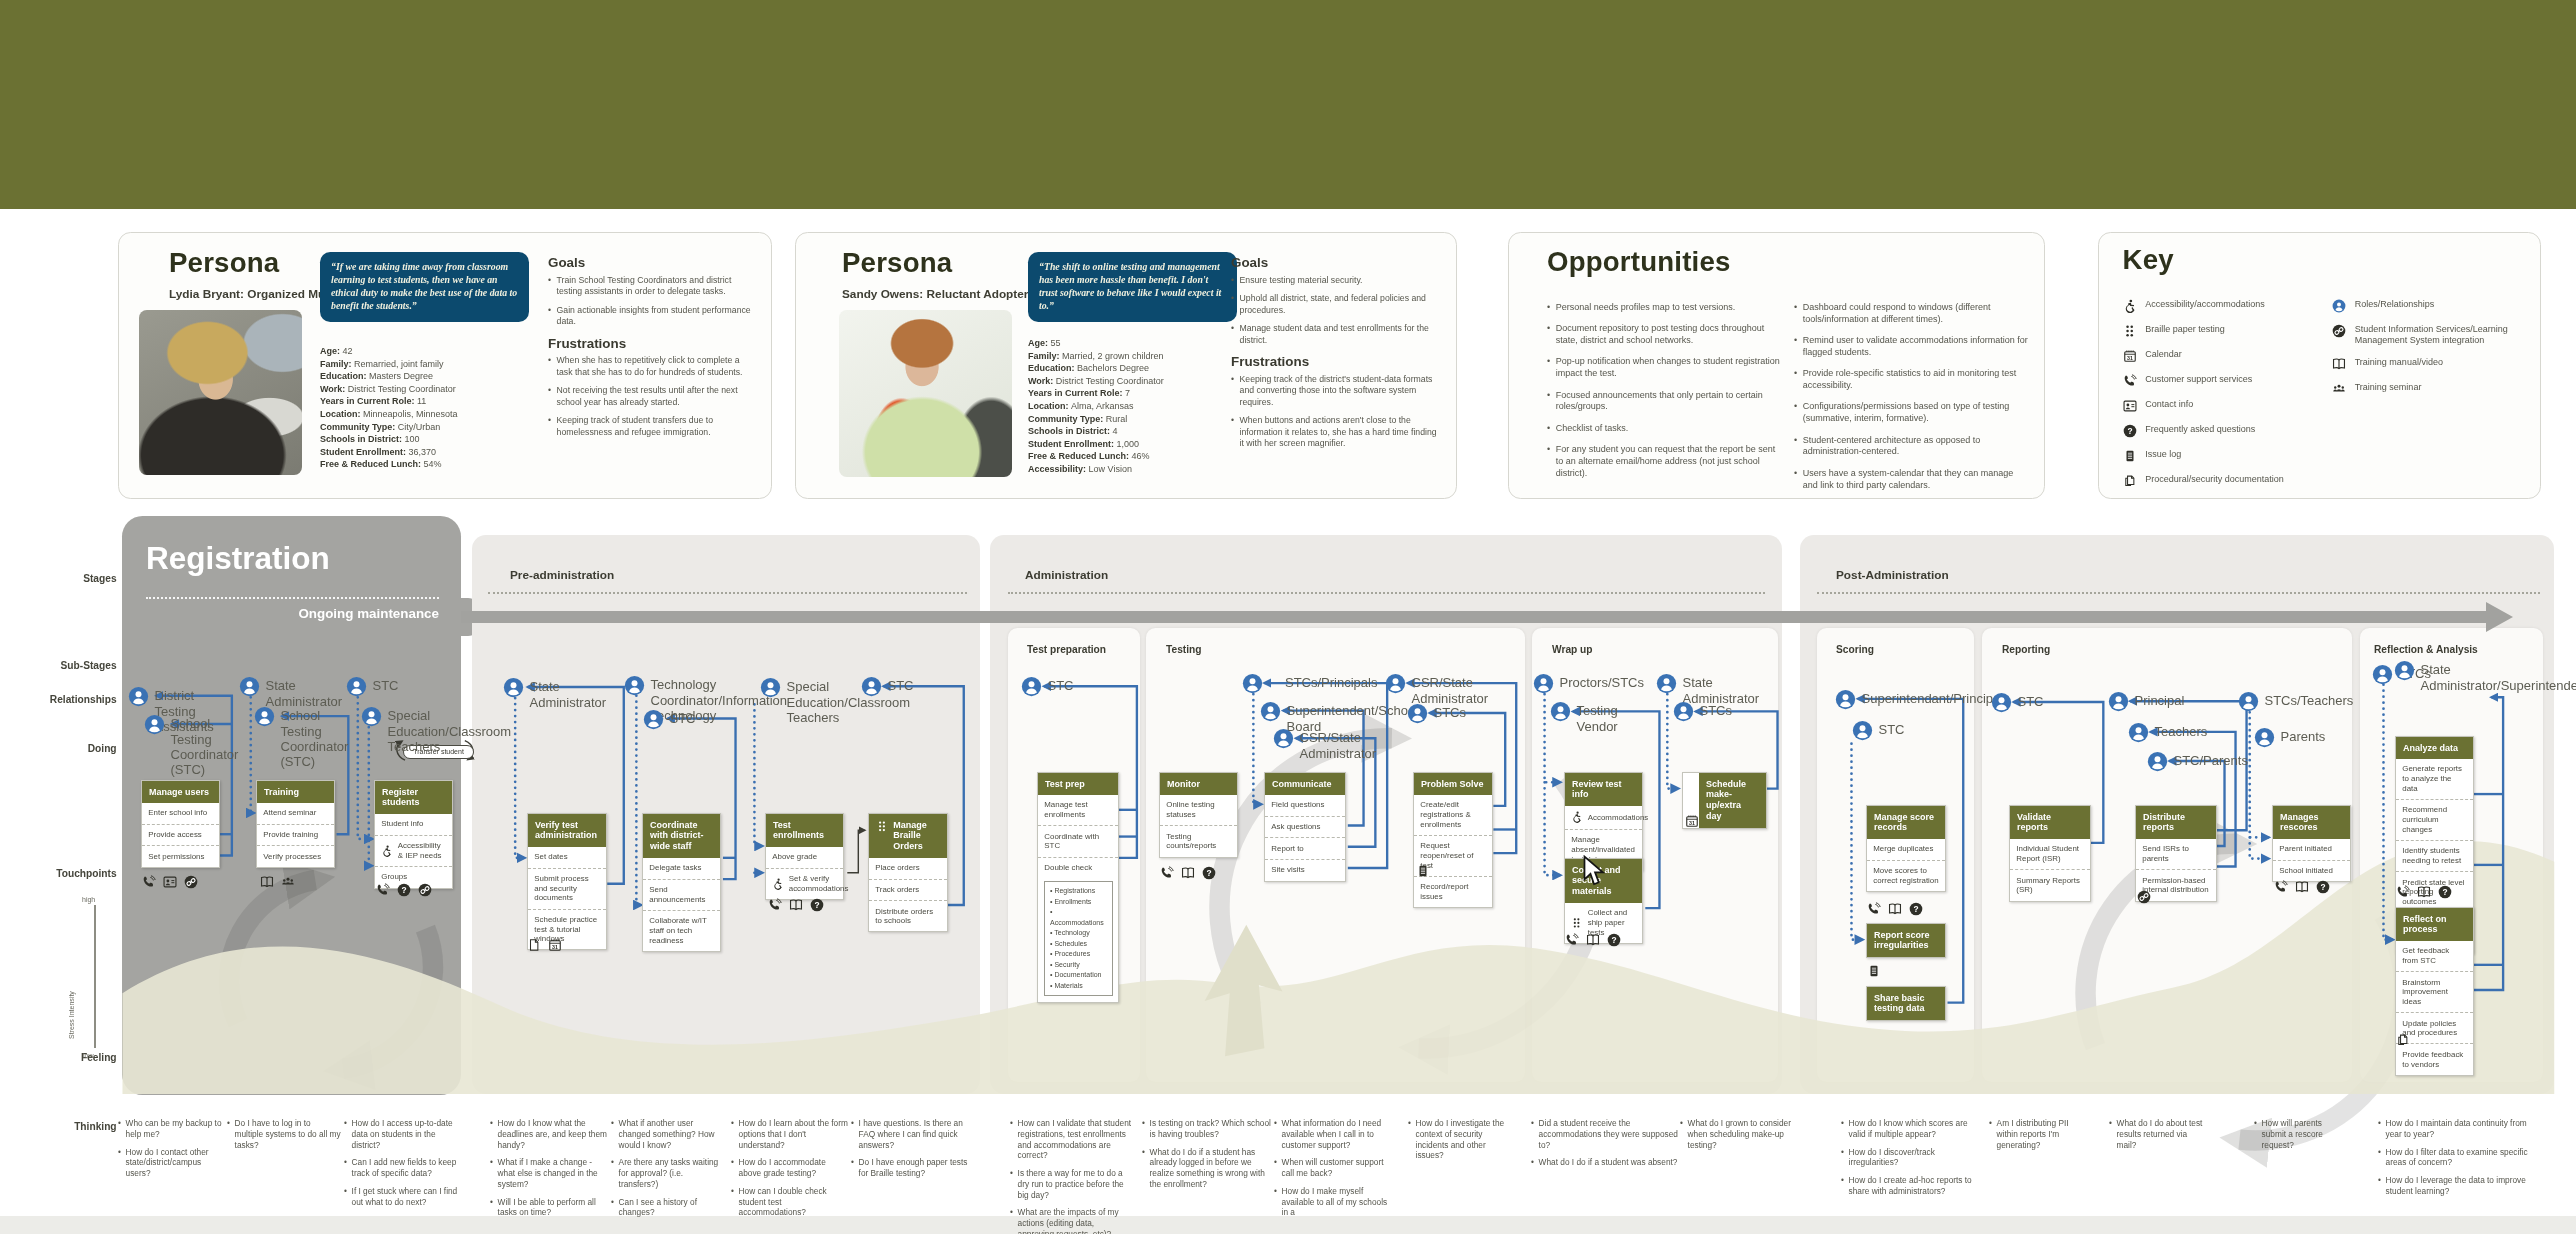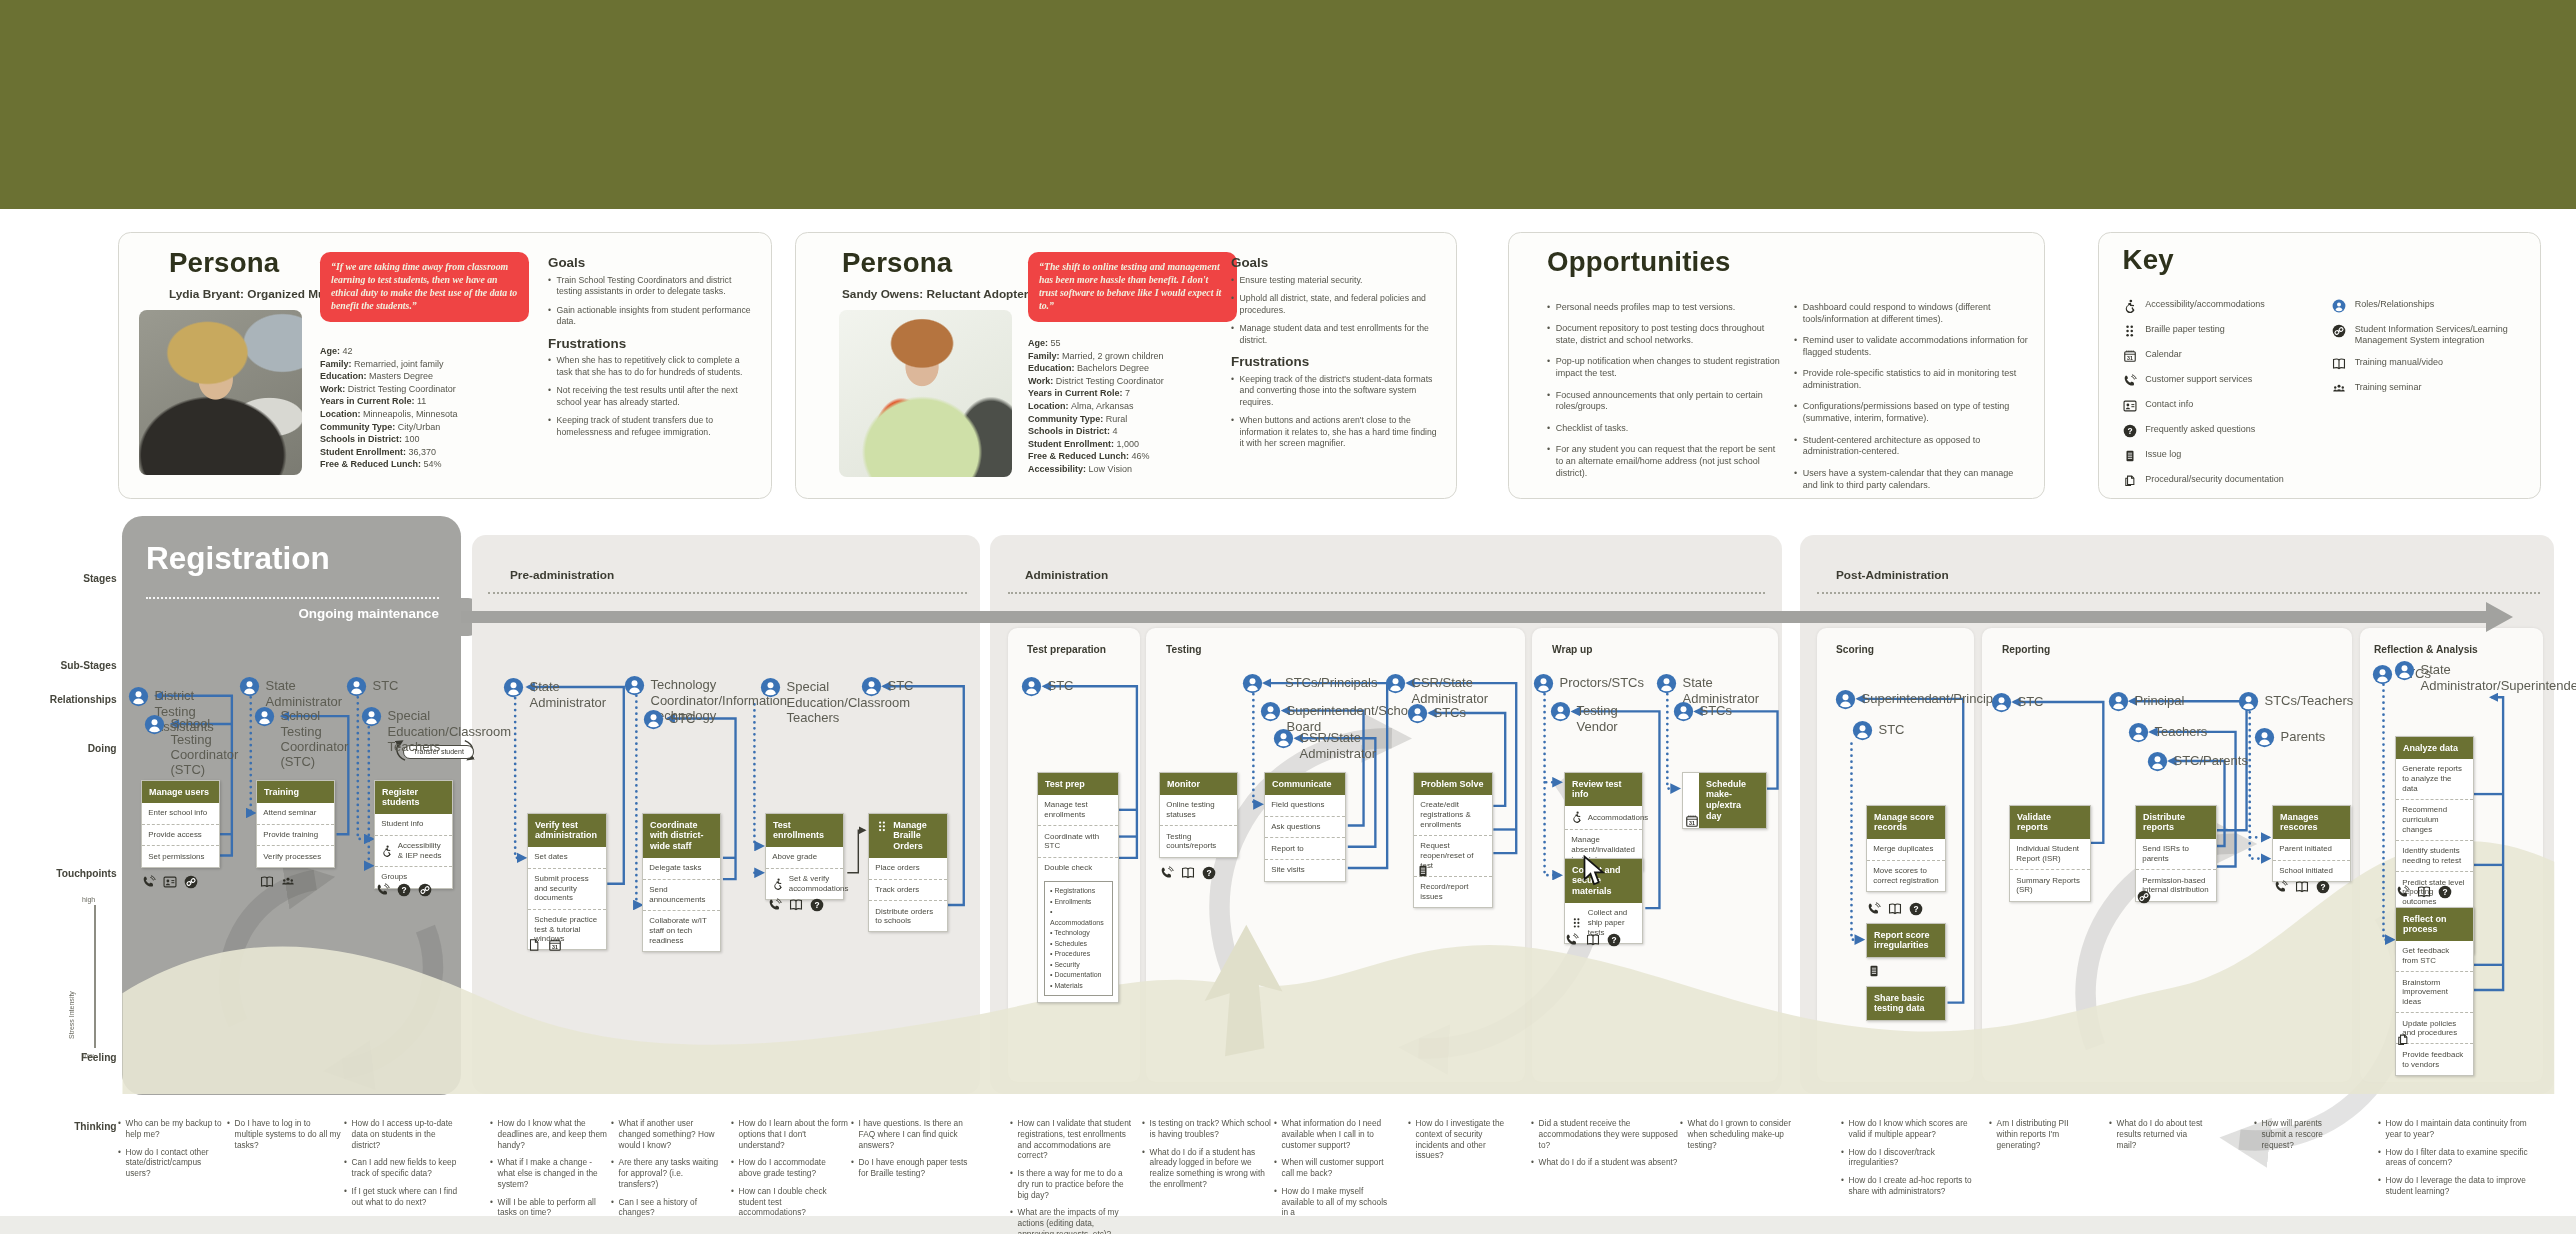--- a/index.html
+++ b/index.html
@@ -32,21 +32,21 @@
       radial-gradient(63px 47px at 88% 20%,#aab4ba 0 60%,transparent 63%),
       radial-gradient(55px 31.5px at 80% 65%,#d8d8d2 0 60%,transparent 63%),
       linear-gradient(150deg,#9a9a90,#7b7b72);}
   #photo2{background:
       radial-gradient(55px 43px at 48% 20%,#b5743f 0 55%,transparent 58%),
       radial-gradient(27px 31.5px at 48% 34%,#dcb79a 0 60%,transparent 63%),
       radial-gradient(94px 87px at 48% 85%,#cfe0a8 0 60%,transparent 64%),
       radial-gradient(47px 71px at 36% 78%,#e2572b 0 55%,transparent 60%),
       radial-gradient(71px 94px at 88% 80%,#4c4f49 0 45%,transparent 50%),
       linear-gradient(150deg,#f2f4ee,#dfe3d8);}
-  .quote{background:#ef4444;border-radius:10.2px;color:#f1f1df;
+  .quote{background:#0c4a6e;border-radius:10.2px;color:#f1f1df;
          font-family:"Liberation Serif","DejaVu Serif",serif;font-style:italic;font-weight:bold;
          font-size:9.8px;line-height:1.32;padding:9.4px 11px;}
   .bio{font-size:9px;line-height:12.6px;color:#55554b;}
   .bio b{color:#3a3a30;}
   .gf-h{font-size:13.4px;font-weight:bold;color:#3a3a30;margin:0 0 4.7px 0;}
   .list .li{display:flex;gap:5.5px;margin-bottom:7px;font-size:8.7px;line-height:1.32;color:#55554b;}
   .list .b{flex:none;}
   .opp .li{font-size:9px;margin-bottom:9.4px;}
   .krow{display:flex;gap:8.7px;align-items:flex-start;margin-bottom:11px;font-size:9px;color:#55554b;line-height:1.2;}
   .krow .kic{flex:none;width:14px;height:14px;color:#2f2f28;}
@@ -257,21 +257,21 @@
         <div class="li">
           <span class="b">•</span>
           <span>Dashboard could respond to windows (different tools/information at different times).</span>
         </div>
         <div class="li">
           <span class="b">•</span>
           <span>Remind user to validate accommodations information for flagged students.</span>
         </div>
         <div class="li">
           <span class="b">•</span>
-          <span>Provide role-specific statistics to aid in monitoring test administration.</span>
+          <span>Provide role-specific statistics to aid in monitoring test accessibility.</span>
         </div>
         <div class="li">
           <span class="b">•</span>
           <span>Configurations/permissions based on type of testing (summative, interim, formative).</span>
         </div>
         <div class="li">
           <span class="b">•</span>
           <span>Student-centered architecture as opposed to administration-centered.</span>
         </div>
         <div class="li">

